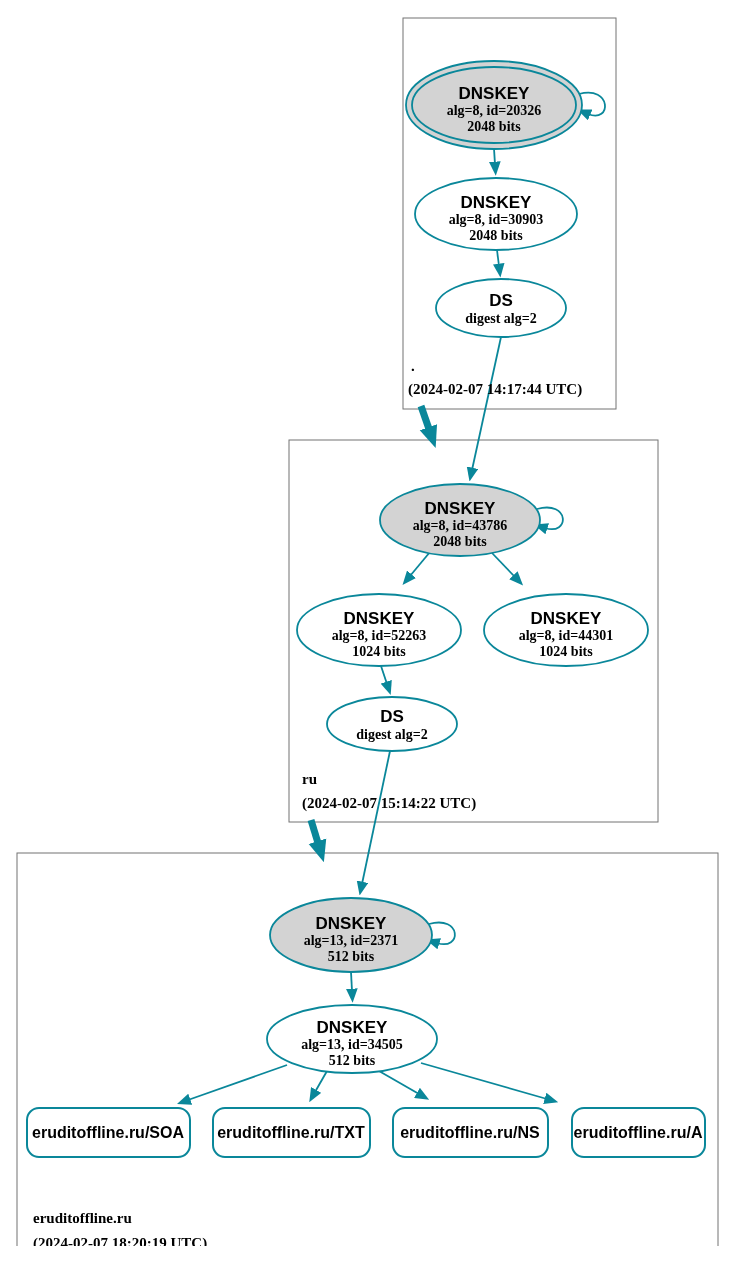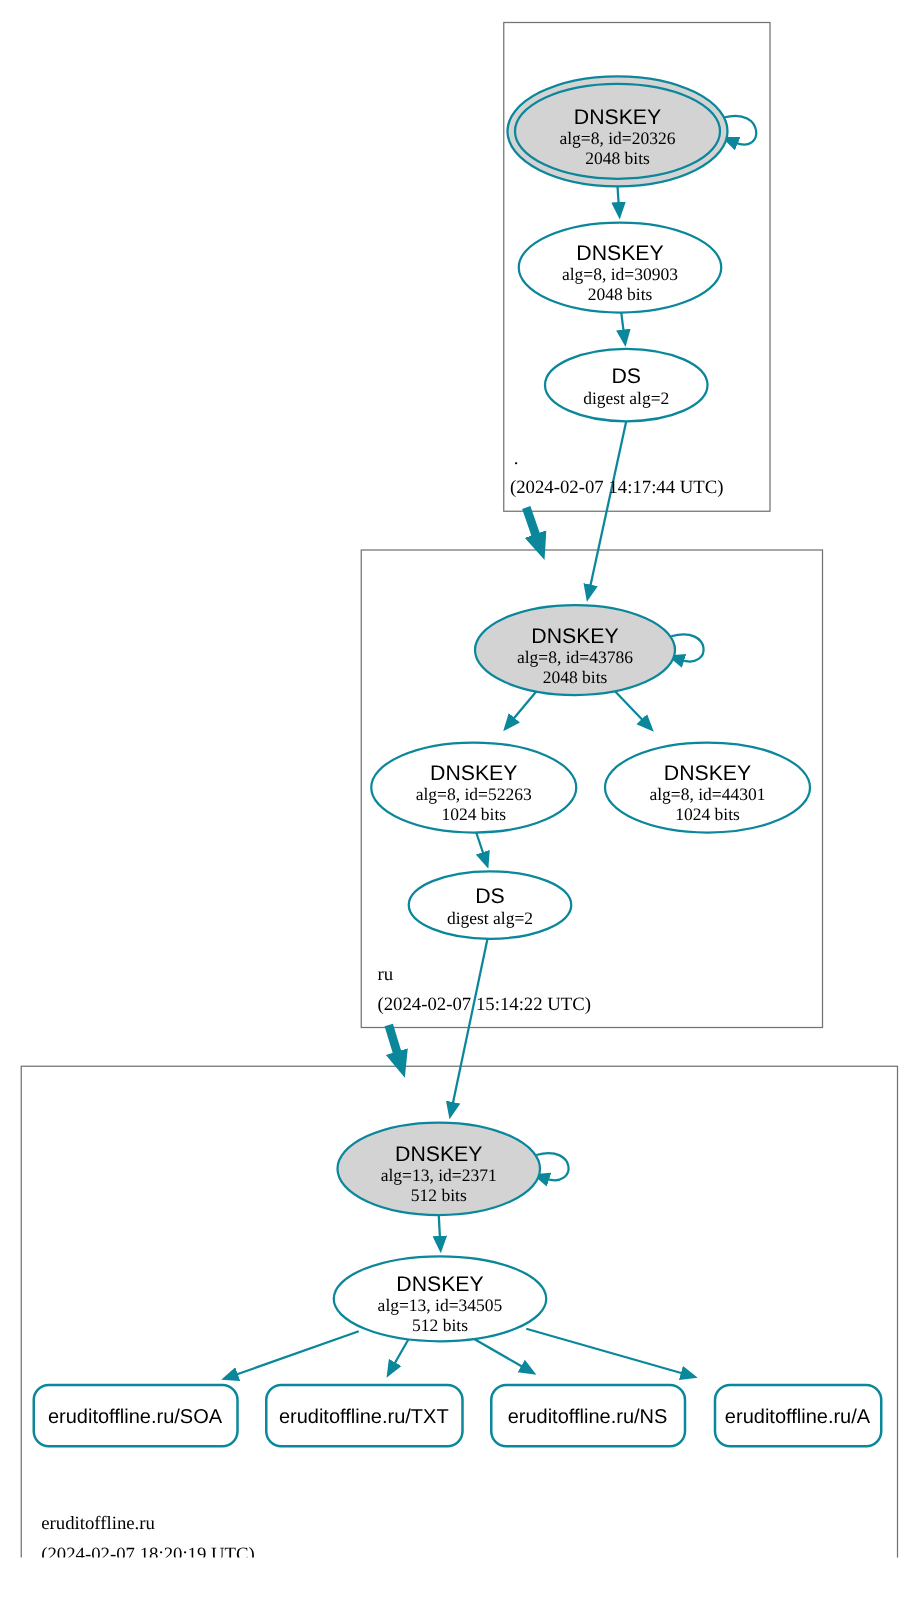--- a/index.html
+++ b/index.html
@@ -2,21 +2,21 @@
 <html style="--secure: #0a879a; --ksk_fill: #d3d3d3; --box_border: #737373; --text: #000000;"><head>
 <meta charset="utf-8">
 <style>
   :root {
     --secure: #0a879a;
     --ksk_fill: #d3d3d3;
     --box_border: #737373;
     --text: #000000;
   }
   html, body { margin: 0; padding: 0; background: #ffffff; }
-  .stage { width: 736px; height: 1246px; position: relative; background: #fff; }
+  .stage { width: 736px; height: 1246px; position: relative; background: #fff; font-weight: bold; }
   svg { display: block; }
 
   .box    { fill: #ffffff; stroke: var(--box_border, #737373); stroke-width: 1; }
   .node   { fill: #ffffff; stroke: var(--secure, #0a879a); stroke-width: 1.8; }
   .ksk    { fill: var(--ksk_fill, #d3d3d3); }
   .rrset  { fill: #ffffff; stroke: var(--secure, #0a879a); stroke-width: 2; }
   .edge   { stroke: var(--secure, #0a879a); stroke-width: 1.8; fill: none; }
   .edge-thick { stroke: var(--secure, #0a879a); stroke-width: 7; fill: none; }
   .mk     { fill: var(--secure, #0a879a); }
 

